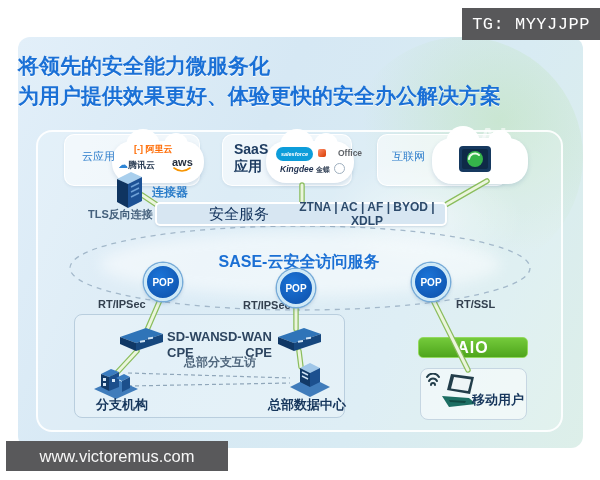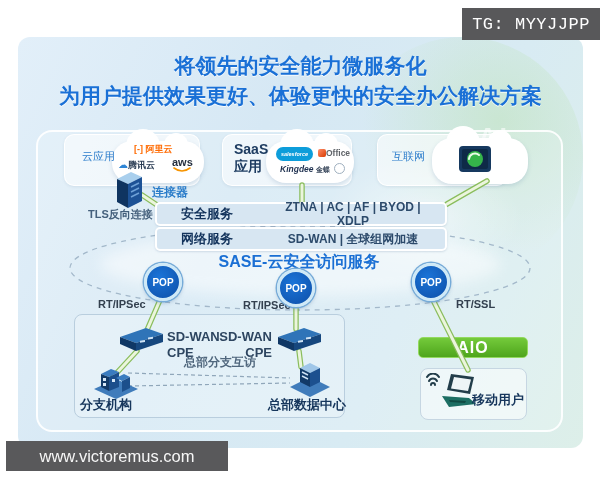--- a/index.html
+++ b/index.html
@@ -16,21 +16,21 @@
           background:radial-gradient(ellipse,rgba(255,255,255,.5),rgba(255,255,255,0) 70%);}
   .ai-watermark{left:478px;top:123px;font-size:27px;font-weight:800;color:rgba(255,255,255,.6);letter-spacing:2px;}
 
   
   .tg-box{left:462px;top:8px;width:138px;height:32px;background:#58585a;color:#fff;
           display:flex;align-items:center;justify-content:center;font-size:17px;letter-spacing:.5px;font-family:Liberation Mono, monospace;}
   .site-box{left:6px;top:441px;width:222px;height:30px;background:#59595b;color:#f6f6f6;
             display:flex;align-items:center;justify-content:center;font-size:16.5px;}
 
   
-  .title{left:18px;top:52px;width:565px;text-align:center;color:#1a70d6;font-weight:800;
+  .title{left:18px;top:52px;width:565px;text-align:left;color:#1a70d6;font-weight:800;
          text-shadow:0 1px 0 rgba(255,255,255,.8);}
   .title .t1{font-size:21px;line-height:28px;}
   .title .t2{font-size:21px;line-height:28px;margin-top:2px;}
 
   
   .inner-frame{left:36px;top:130px;width:527px;height:302px;border:2px solid rgba(255,255,255,.9);
                border-radius:16px;background:rgba(250,253,255,.18);box-sizing:border-box;}
 
   
   .cloud-group{background:rgba(255,255,255,.55);border:1px solid rgba(255,255,255,.95);
@@ -45,30 +45,30 @@
   .cloud:after{content:"";position:absolute;width:24px;height:24px;border-radius:50%;background:#fff;top:-8px;right:16px;}
   .c1{left:112px;top:141px;width:92px;height:42px;}
   .c2{left:266px;top:141px;width:88px;height:42px;}
   .c3{left:432px;top:138px;width:96px;height:46px;}
   .logo-aliyun{left:134px;top:143px;font-size:9px;font-weight:800;color:#ff6a00;z-index:6;}
   .logo-tencent{left:118px;top:159px;font-size:9px;font-weight:700;color:#2c3e55;z-index:6;}
   .logo-tencent .glyph{color:#2f86d6;font-size:10px;}
   .logo-aws{left:172px;top:157px;font-size:11px;font-weight:800;color:#252f3e;z-index:6;line-height:10px;text-align:right;}
   .logo-sf{left:276px;top:147px;width:37px;height:14px;background:#0d9dda;border-radius:8px;z-index:6;
            display:flex;align-items:center;justify-content:center;color:#fff;font-size:5.5px;font-style:italic;font-weight:700;}
-  .logo-office{left:318px;top:148px;z-index:6;font-size:8.5px;color:#5f6368;font-weight:700;display:flex;align-items:center;gap:0;}
+  .logo-office{left:318px;top:148px;z-index:6;font-size:8.5px;color:#5f6368;font-weight:700;display:flex;align-items:center;gap:12px;}
   .office-ico{width:8px;height:8px;background:linear-gradient(135deg,#ff8f6b,#d83b01);border-radius:2px;display:inline-block;}
   .logo-kingdee{left:280px;top:164px;z-index:6;font-size:8.5px;font-weight:800;font-style:italic;color:#1d2f4e;}
   .logo-kingdee .cn{font-size:7px;font-weight:700;font-style:normal;color:#3c4a5e;}
   .logo-ring{left:334px;top:163px;z-index:6;width:9px;height:9px;border:1.5px solid #9fb0bf;border-radius:50%;}
 
   
   .bar{left:155px;width:288px;height:20px;background:#d7e6f2;border:2px solid #ffffff;border-radius:5px;
        box-shadow:0 1px 2px rgba(110,140,170,.25);display:flex;align-items:center;box-sizing:content-box;z-index:7;}
-  .bar .blabel{padding-left:24px;width:88px;font-size:13px;font-weight:700;color:#13335c;}
+  .bar .blabel{padding-left:52px;width:88px;font-size:15px;font-weight:400;color:#13335c;}
   .bar .bval{flex:1;text-align:center;font-size:12px;font-weight:700;color:#2c4a6b;padding-right:8px;}
   .bar1{top:202px;}
   .bar2{top:227px;}
   .sase{left:155px;top:252px;width:288px;text-align:center;font-size:16px;font-weight:800;color:#1a6fd4;z-index:7;}
 
   
   .pop{width:32px;height:32px;border-radius:50%;background:radial-gradient(circle at 40% 35%,#1b74d8,#0d4fa8);
        border:3px solid #cfe9f7;box-shadow:0 0 0 1.5px #76abd8,0 2px 4px rgba(60,100,150,.35);
        display:flex;align-items:center;justify-content:center;color:#fff;font-size:10px;font-weight:800;z-index:9;}
   .pop-l{left:144px;top:263px;}
@@ -89,21 +89,21 @@
   .mobile-box{left:420px;top:368px;width:107px;height:52px;border:1.5px solid #c6d6e2;border-radius:8px;
               background:rgba(255,255,255,.5);box-sizing:border-box;}
   .aio{left:418px;top:337px;width:110px;height:21px;border-radius:5px;
        background:linear-gradient(180deg,#74ca3b,#4ea51c);border:1px solid #93d95f;
        display:flex;align-items:center;justify-content:center;color:#fff;font-size:16px;font-weight:800;letter-spacing:1px;box-sizing:border-box;}
   .cpe-label{font-size:13px;font-weight:700;color:#2d4560;line-height:16px;z-index:8;}
   .cpe-label-l{left:167px;top:329px;text-align:left;}
   .cpe-label-r{left:210px;top:329px;width:62px;text-align:right;}
   .lbl-interconnect{left:160px;top:354px;width:120px;text-align:center;font-size:12px;font-weight:700;color:#50677d;z-index:8;}
   .site-label{font-size:13px;font-weight:800;color:#16365c;z-index:8;}
-  .lbl-branch{left:80px;top:396px;}
+  .lbl-branch{left:96px;top:396px;}
   .lbl-hq{left:268px;top:396px;}
   .lbl-mobile{left:472px;top:391px;}
 
   .dev{z-index:8;}
   svg{display:block;}
   .overlay{left:0;top:0;z-index:5;pointer-events:none;}
 </style>
 </head>
 <body>
 
@@ -199,24 +199,20 @@
     <g stroke="#90a7ba" stroke-width="1.2" stroke-dasharray="4,3">
       <path d="M128,373 L290,378"></path>
       <path d="M128,386 L290,383"></path>
     </g>
   </svg>
 
   <div class="abs bar bar1">
     <span class="blabel">安全服务</span>
     <span class="bval">ZTNA | AC | AF | BYOD | XDLP</span>
   </div>
-  <div class="abs bar bar2">
-    <span class="blabel">网络服务</span>
-    <span class="bval">SD-WAN | 全球组网加速</span>
-  </div>
   <div class="abs sase">SASE-云安全访问服务</div>
 
   <div class="abs pop pop-l">
       <span>POP</span>
     </div>
   <div class="abs pop pop-m">
       <span>POP</span>
     </div>
   <div class="abs pop pop-r">
       <span>POP</span>

